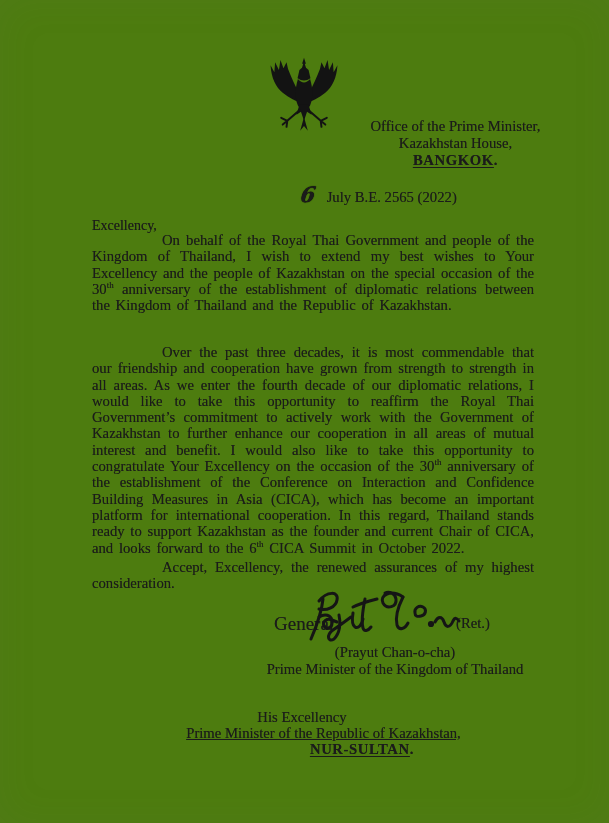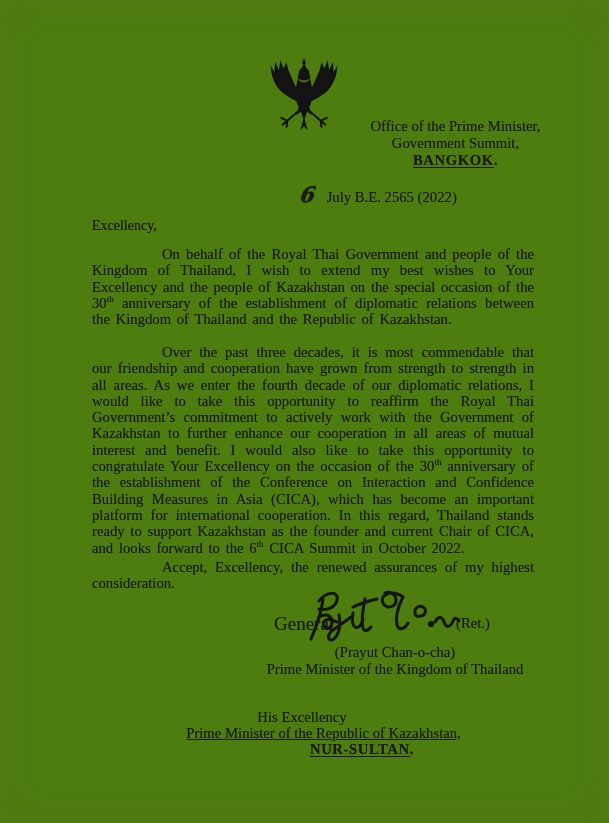--- a/index.html
+++ b/index.html
@@ -30,21 +30,21 @@
     font-size:21px; transform:skewX(-12deg) rotate(-4deg); display:inline-block;
     text-shadow:0 0 1px #000;
   }
   .salutation { position:absolute; left:92px; top:218px; font-size:14px; }
   .para {
     position:absolute; left:92px; width:442px; margin:0;
     font-size:14.7px; line-height:16.3px;
     text-align:justify; text-align-last:left;
     text-indent:70px; word-spacing:2px;
   }
-  #para1 { top:246px; }
+  #para1 { top:232px; }
   #para2 { top:344px;font-family:Liberation Serif, serif; }
   #para3 { top:527px;margin-top:32px; }
   sup { font-size:9px; line-height:0; vertical-align:super; }
   .sig-rank { position:absolute; left:274px; top:613px; font-size:19px; }
   .sig-ret  { position:absolute; left:456px; top:615px; font-size:14.7px;text-align:right; }
   .sig-script { position:absolute; left:303px; top:587px; width:158px; height:58px; }
   .sig-script svg { width:100%; height:100%; display:block; }
   .sig-block {
     position:absolute; left:250px; top:644px; width:290px;
     text-align:center; font-size:14.7px; line-height:17.3px;
@@ -83,21 +83,21 @@
       <g fill="none" stroke="#131313" stroke-width="2.6" stroke-linecap="round">
 
         <path d="M44,70 L28,84 M28,84 L20,80 M28,84 L22,89 M28,84 L27,92"></path>
         <path d="M56,70 L72,84 M72,84 L80,80 M72,84 L78,89 M72,84 L73,92"></path>
       </g>
     </svg>
   </div>
 
   <div class="letterhead">
     <div>Office of the Prime Minister,</div>
-    <div>Government Summit,</div>
+    <div>Kazakhstan House,</div>
     <div class="city-line"><span class="b u">BANGKOK</span><span class="b">.</span></div>
   </div>
 
   <div class="date-line">
     <span class="hand-day">6</span>
     <span>July B.E. 2565 (2022)</span>
   </div>
 
   <div class="salutation">Excellency,</div>
 

